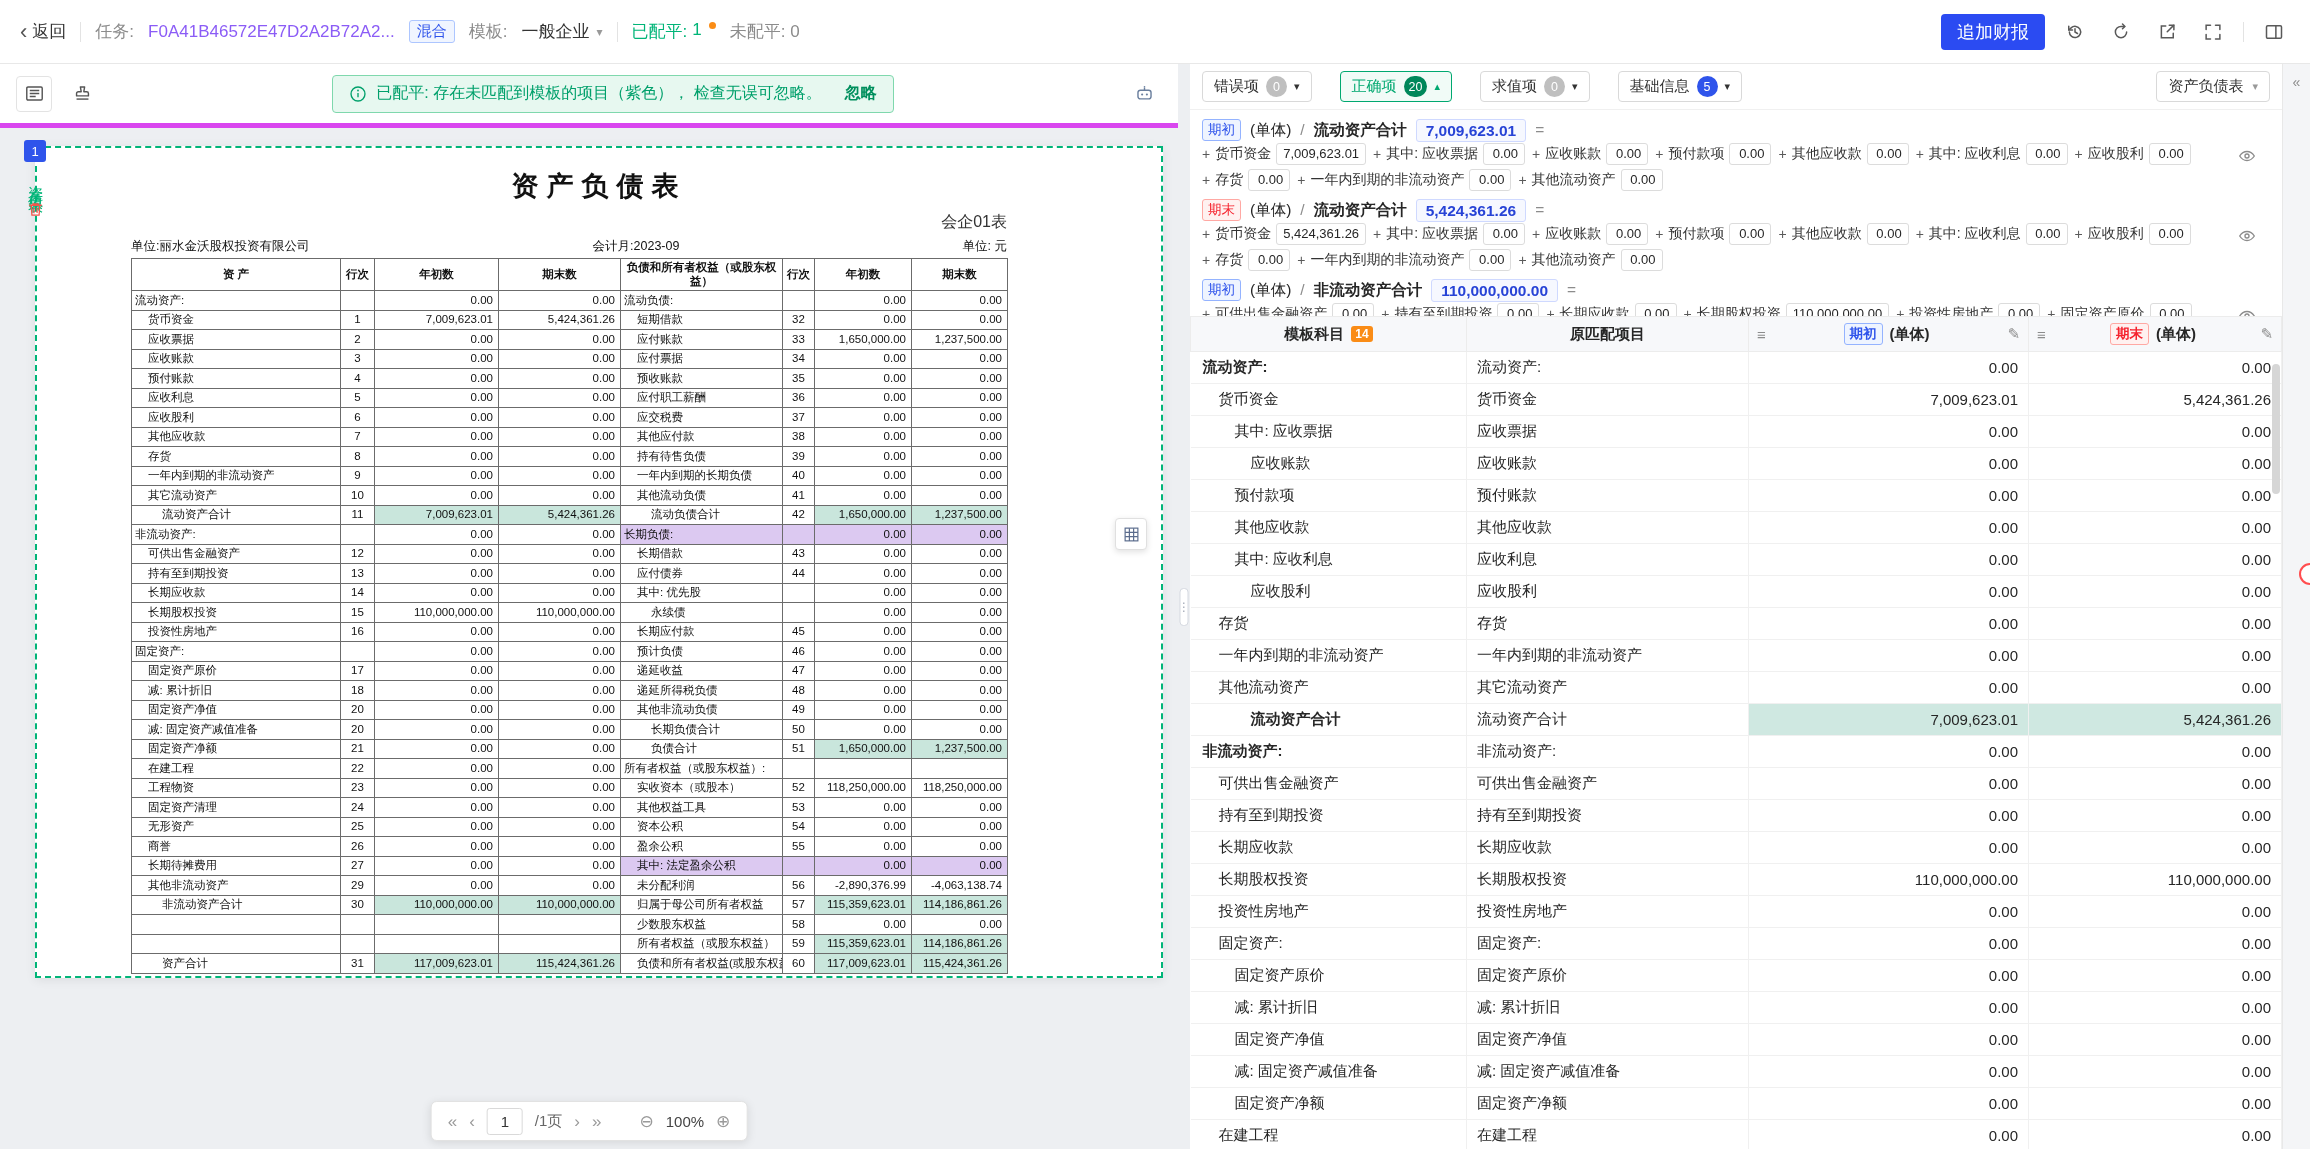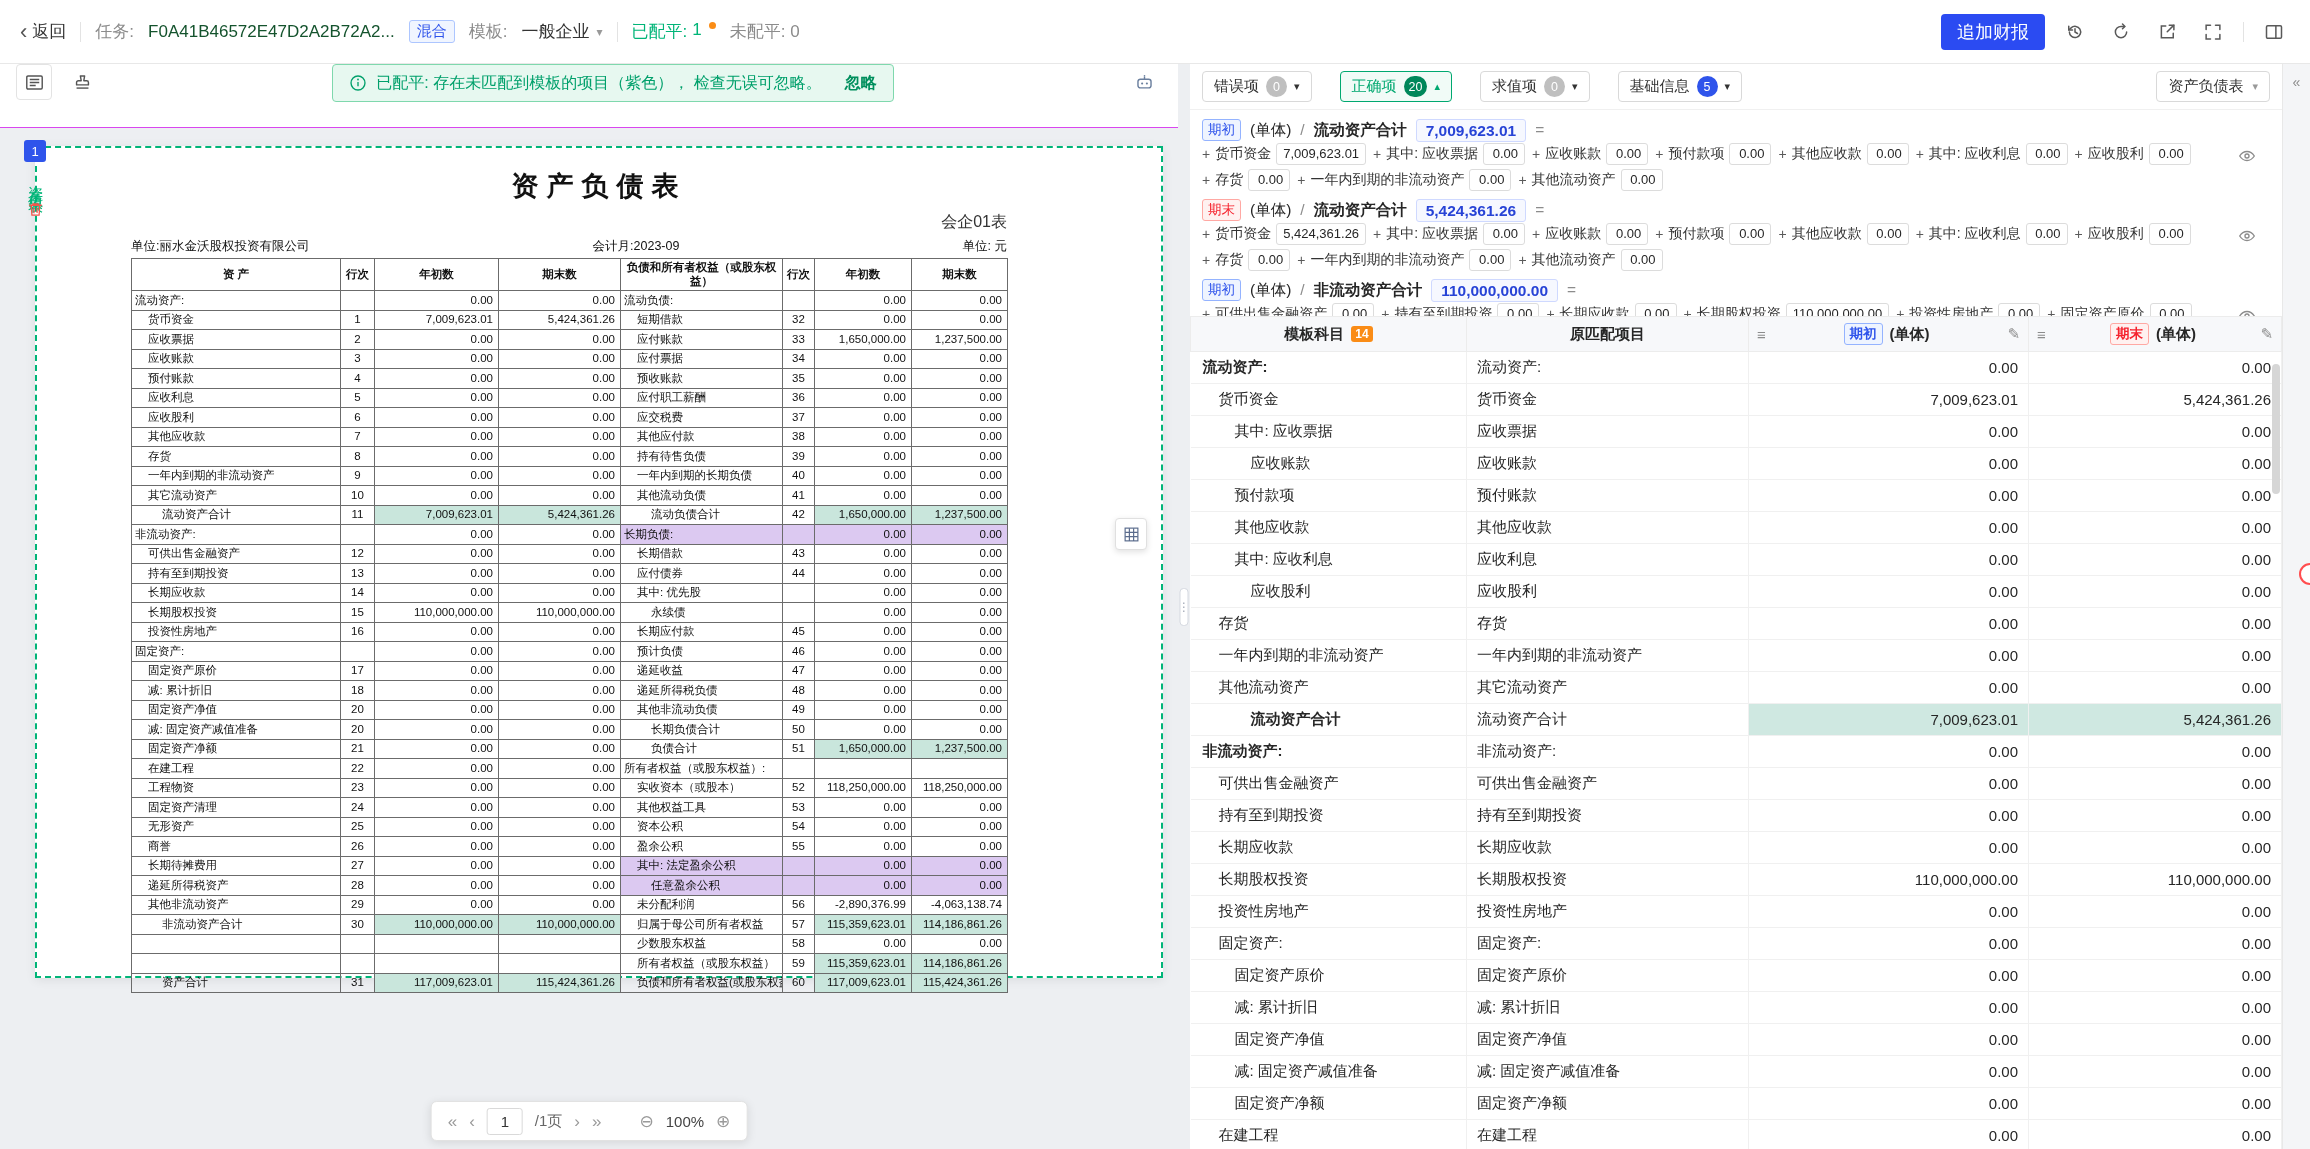--- a/index.html
+++ b/index.html
@@ -8,37 +8,37 @@
   svg{display:block}
   .app{width:2310px;height:1149px;display:flex;flex-direction:column}
 
   
   .topbar{height:64px;flex:none;display:flex;align-items:center;padding:0 20px;border-bottom:1px solid #e8e8e8;background:#fff}
   .tb-left{display:flex;align-items:center;gap:14px;flex:1;min-width:0}
   .back{display:flex;align-items:center;gap:5px;cursor:pointer;color:#333}
   .back .chev{font-size:22px;line-height:1;color:#555}
   .vdiv{width:1px;height:20px;background:#e3e3e3}
   .muted{color:#8c8c8c}
-  .link{color:#14532d;max-width:300px;white-space:nowrap;overflow:hidden}
+  .link{color:#8b5cf6;max-width:300px;white-space:nowrap;overflow:hidden}
   .tag-blue{color:#2f54eb;background:#f0f5ff;border:1px solid #adc6ff;border-radius:3px;padding:1px 7px;font-size:15px}
   .select-plain{display:flex;align-items:center;gap:7px;color:#333;cursor:pointer}
   .select-plain .chev-down{color:#999;font-size:12px}
   .green{color:#00b578;display:flex;align-items:flex-start;gap:5px}
   .sup-dot{display:inline-block;width:7px;height:7px;border-radius:50%;background:#fa8c16;margin-left:2px;margin-top:2px}
   .tb-right{display:flex;align-items:center;gap:14px}
   .btn-primary{background:#2b4bf2;color:#fff;border:none;border-radius:4px;height:36px;padding:0 16px;font-size:18px;font-family:inherit;cursor:pointer}
   .icon-btn-plain{width:32px;height:32px;display:flex;align-items:center;justify-content:center;color:#595959;background:none;border:none;cursor:pointer}
   .icon-btn-plain svg{width:20px;height:20px}
 
   
   .main{flex:1;display:flex;min-height:0}
 
   
   .lp{width:1178px;flex:none;display:flex;flex-direction:column;min-height:0}
-  .lp-toolbar{height:64px;flex:none;display:flex;gap:12px;padding:0 16px;background:#fff;border-bottom:1px solid #d946ef}
+  .lp-toolbar{height:64px;flex:none;display:flex;align-items:center;gap:12px;padding:0 16px;background:#fff;border-bottom:5px solid #d946ef}
   .icon-btn{width:36px;height:36px;display:flex;align-items:center;justify-content:center;color:#555;background:#fff;border:1px solid #e3e3e3;border-radius:4px;cursor:pointer}
   .icon-btn.plain{border:none}
   .icon-btn svg{width:19px;height:19px}
   .banner{margin:0 auto;display:flex;align-items:center;gap:9px;background:#e7f8f0;border:1px solid #7fd8ad;color:#00a06b;height:38px;padding:0 16px;border-radius:4px;font-size:16px}
   .banner svg{width:18px;height:18px;flex:none}
   .banner-link{color:#008f5d;font-weight:600;margin-left:14px;cursor:pointer}
   .ai-btn{color:#6a7f9e}
 
   .lp-canvas{flex:1;position:relative;background:#edeff2;overflow:hidden}
 
@@ -576,30 +576,20 @@
                   <td class="s-lbl">长期待摊费用</td>
                   <td class="s-no">27</td>
                   <td class="s-val">0.00</td>
                   <td class="s-val">0.00</td>
                   <td class="s-lbl" data-hl="p">其中: 法定盈余公积</td>
                   <td class="s-no" data-hl="p"></td>
                   <td class="s-val" data-hl="p">0.00</td>
                   <td class="s-val" data-hl="p">0.00</td>
                 </tr>
                   <tr>
-                  <td class="s-lbl">递延所得税资产</td>
-                  <td class="s-no">28</td>
-                  <td class="s-val">0.00</td>
-                  <td class="s-val">0.00</td>
-                  <td class="s-lbl" data-ind="2" data-hl="p">任意盈余公积</td>
-                  <td class="s-no" data-hl="p"></td>
-                  <td class="s-val" data-hl="p">0.00</td>
-                  <td class="s-val" data-hl="p">0.00</td>
-                </tr>
-                  <tr>
                   <td class="s-lbl">其他非流动资产</td>
                   <td class="s-no">29</td>
                   <td class="s-val">0.00</td>
                   <td class="s-val">0.00</td>
                   <td class="s-lbl">未分配利润</td>
                   <td class="s-no">56</td>
                   <td class="s-val">-2,890,376.99</td>
                   <td class="s-val">-4,063,138.74</td>
                 </tr>
                   <tr>

